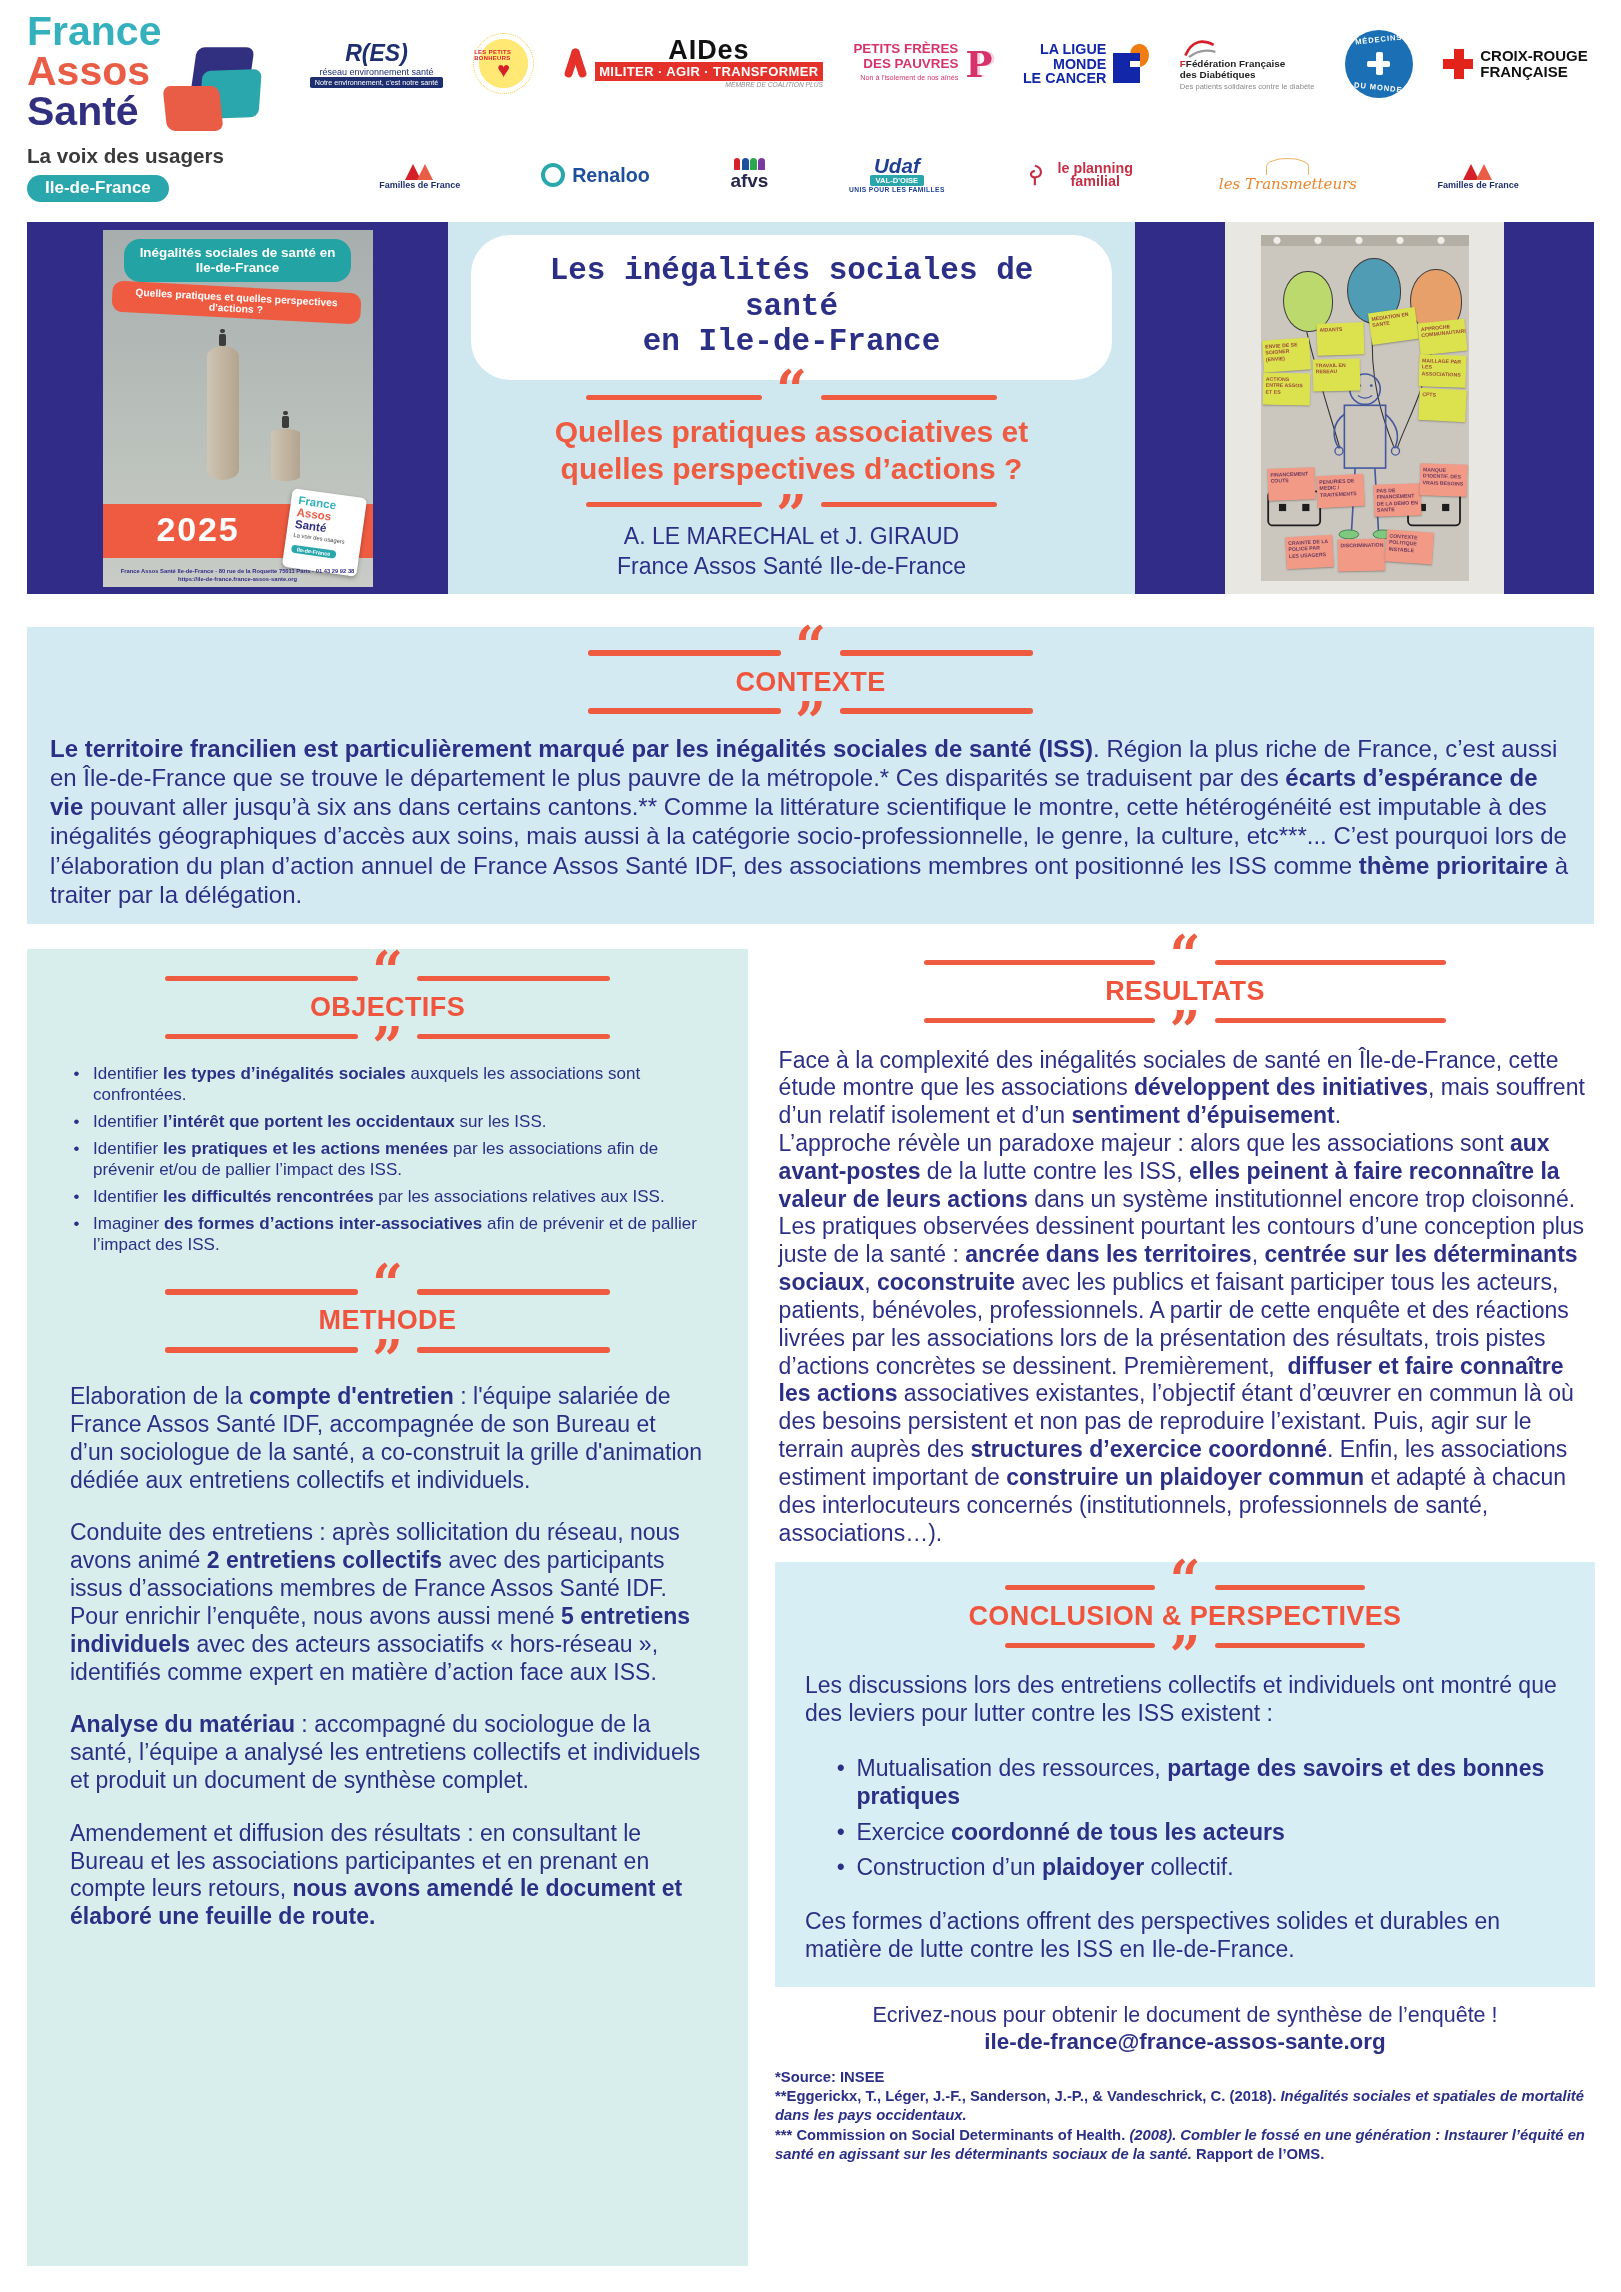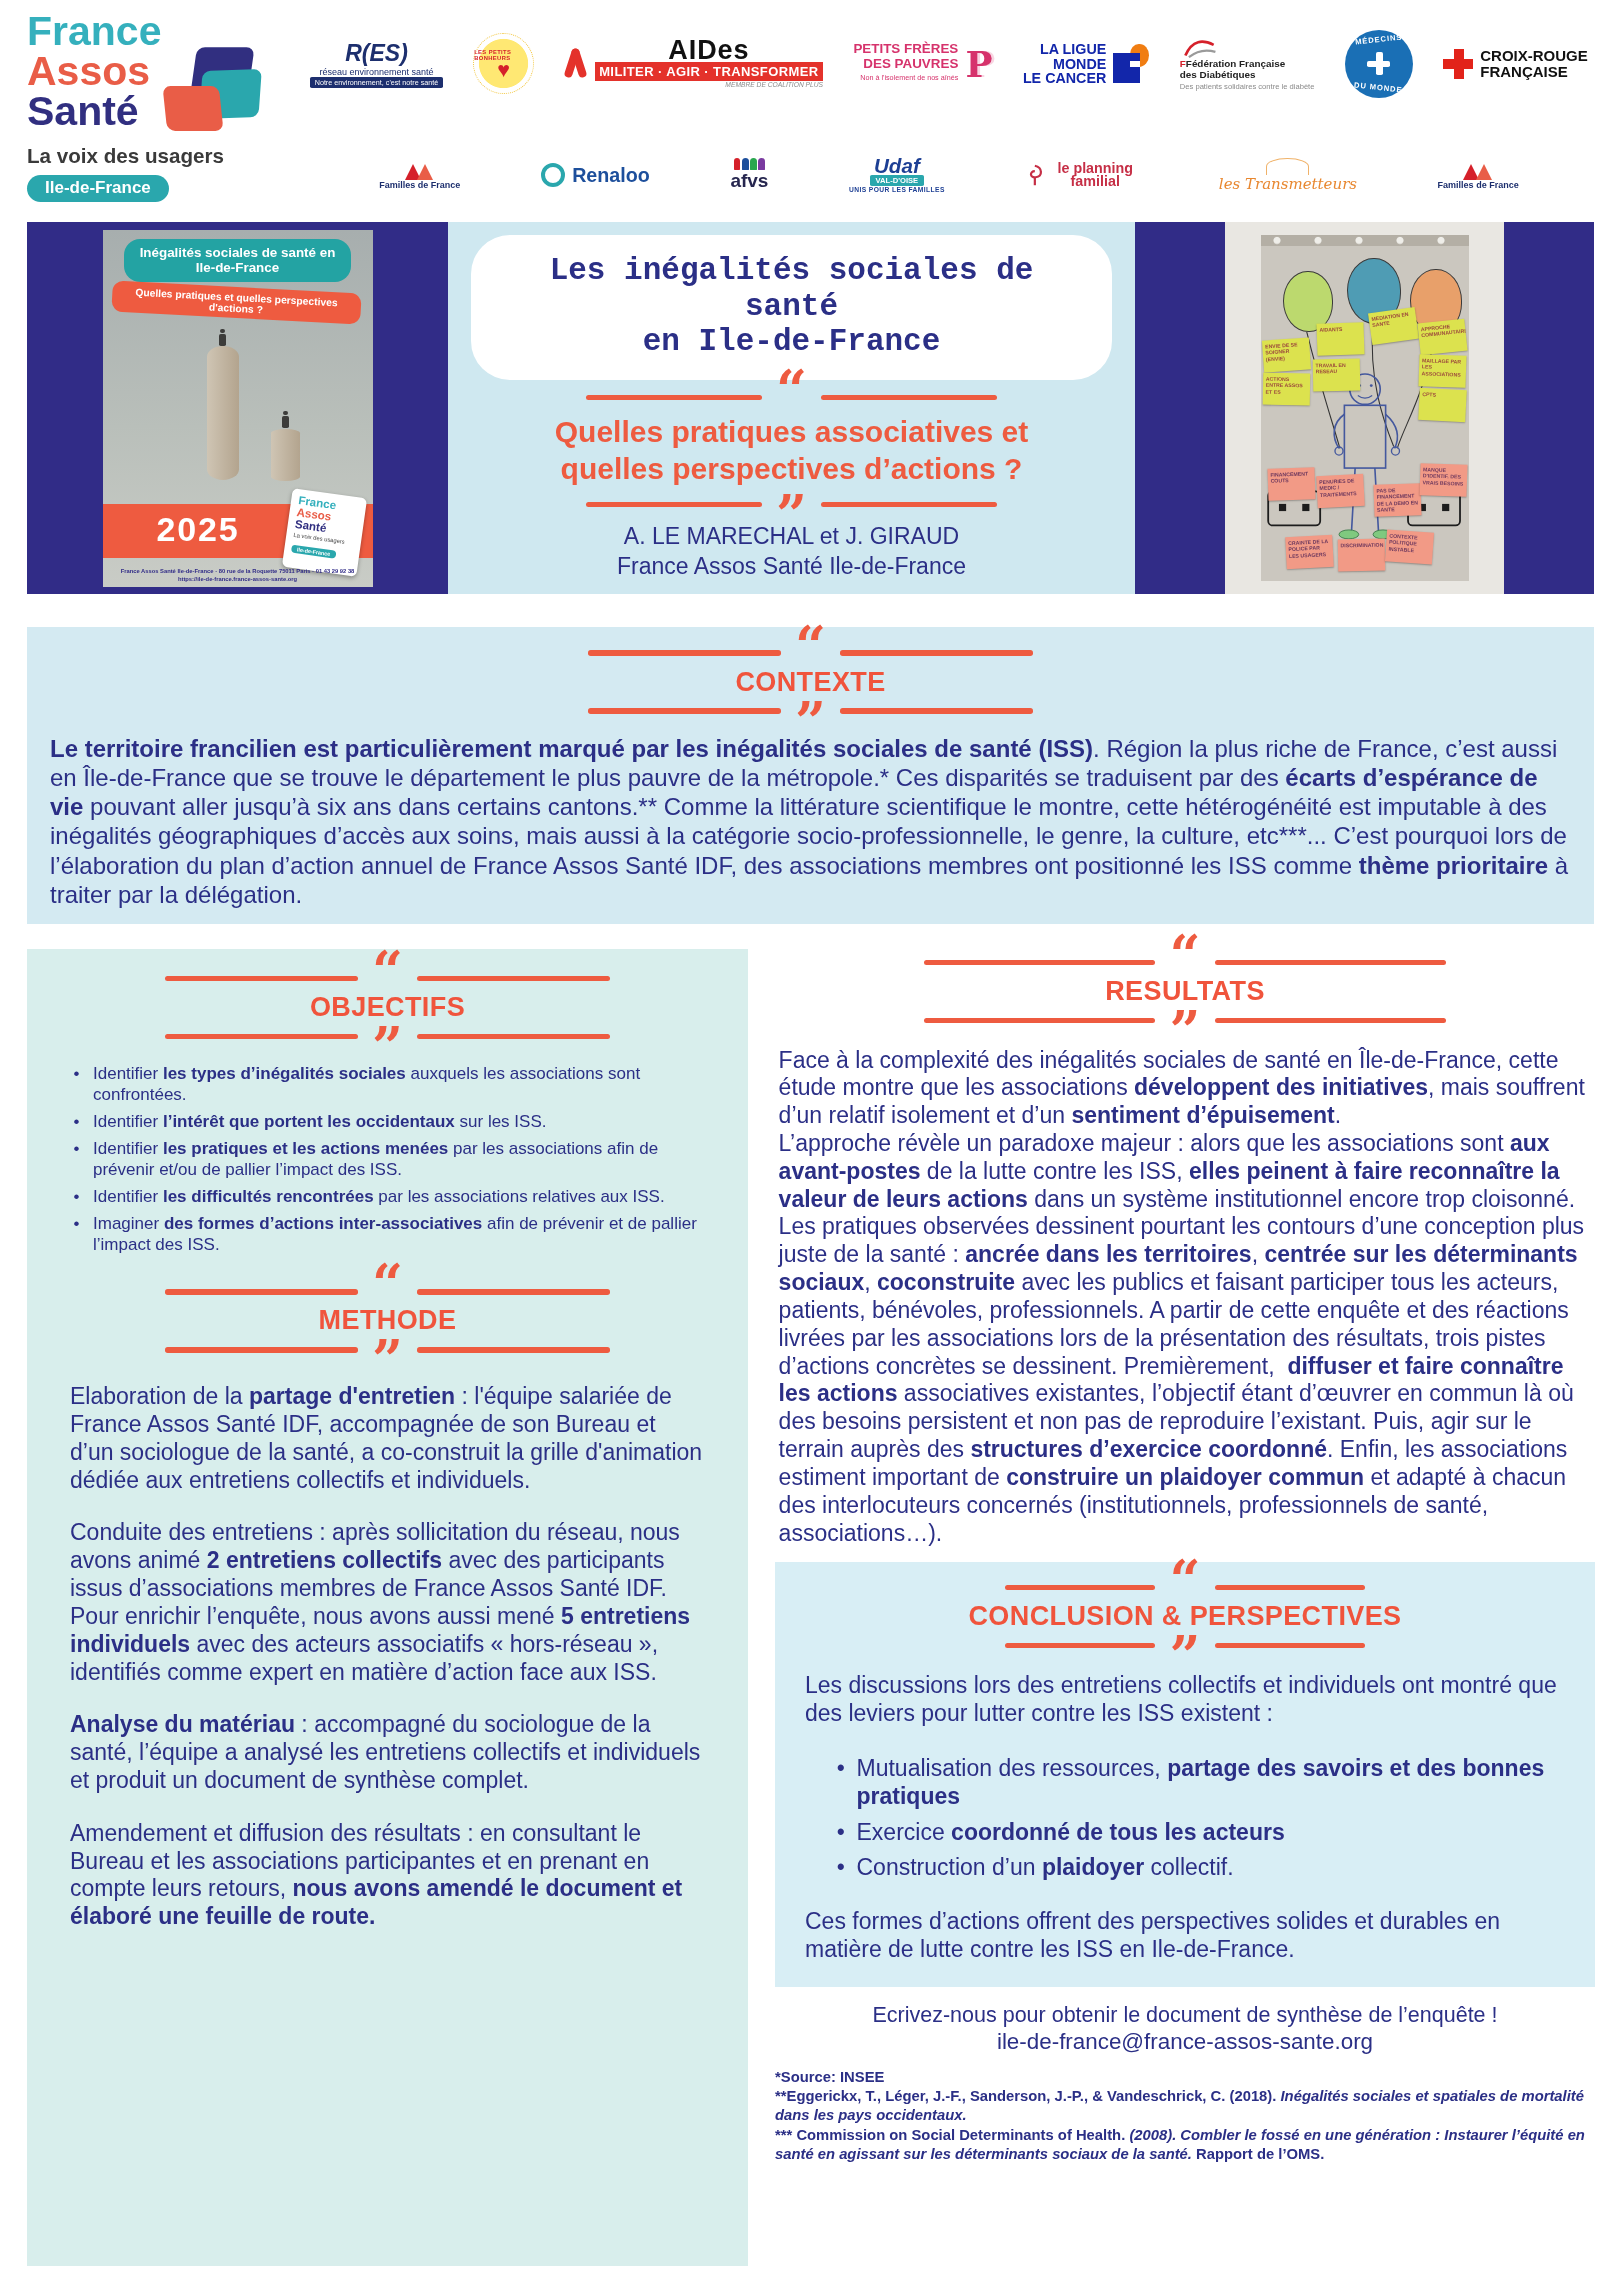--- a/index.html
+++ b/index.html
@@ -186,21 +186,21 @@
   .left-col p{margin:0 0 25px;}
   .right-col .rp{margin:12.5px 7.2px 0 3.6px;}
   .right-col .rp p{margin:0;}
   .conclusion-box{margin-top:14.3px;background:#d8eef5;padding:12.5px 30px 23px;box-sizing:border-box;}
   .conclusion-box .intro{margin-top:12.5px;}
   ul.cbullets{list-style:none;margin:27px 0 0;padding:0 0 0 30px;}
   ul.cbullets li{position:relative;padding-left:21.5px;margin-bottom:7.2px;font-size:23px;line-height:1.22;color:#2b2f86;}
   ul.cbullets li::before{content:"•";position:absolute;left:1.8px;top:0;color:#2b2f86;}
   .closing{margin-top:27px;}
   .foot-cta{margin-top:16px;text-align:center;font-size:21.5px;color:#2b2f86;}
-  .foot-email{text-align:center;font-size:22.4px;font-weight:normal;color:#2b2f86;margin-top:1.8px;}
+  .foot-email{text-align:center;font-size:22.4px;font-weight:bold;color:#2b2f86;margin-top:1.8px;}
   .sources{margin-top:12.5px;font-size:14.8px;line-height:1.3;color:#2b2f86;}
   .sources div{margin:0;}
 </style>
 </head>
 <body>
 
 <div class="page">
 
   <div class="header">
     <div class="brand">
@@ -495,21 +495,21 @@
           <span class="qline"></span>
         </div>
       <div class="sec-title">METHODE</div>
       <div class="qrow">
           <span class="qline"></span>
           <span class="qmark close">”</span>
           <span class="qline"></span>
         </div>
     </div>
     <div class="body-text" style="margin-top:19.7px;">
-      <p>Elaboration de la <b>partage d'entretien</b> : l'équipe salariée de France Assos Santé IDF, accompagnée de son Bureau et d’un sociologue de la santé, a co-construit la grille d'animation dédiée aux entretiens collectifs et individuels.</p>
+      <p>Elaboration de la <b>compte d'entretien</b> : l'équipe salariée de France Assos Santé IDF, accompagnée de son Bureau et d’un sociologue de la santé, a co-construit la grille d'animation dédiée aux entretiens collectifs et individuels.</p>
       <p>Conduite des entretiens : après sollicitation du réseau, nous avons animé <b>2 entretiens collectifs</b> avec des participants issus d’associations membres de France Assos Santé IDF. Pour enrichir l’enquête, nous avons aussi mené <b>5 entretiens individuels</b> avec des acteurs associatifs « hors-réseau », identifiés comme expert en matière d’action face aux ISS.</p>
       <p><b>Analyse du matériau</b> : accompagné du sociologue de la santé, l’équipe a analysé les entretiens collectifs et individuels et produit un document de synthèse complet.</p>
       <p>Amendement et diffusion des résultats : en consultant le Bureau et les associations participantes et en prenant en compte leurs retours, <b>nous avons amendé le document et élaboré une feuille de route.</b></p>
     </div>
   </div>
 
   <div class="right-col">
     <div class="sec-head">
       <div class="qrow">
           <span class="qline" style="width:231px;"></span>

